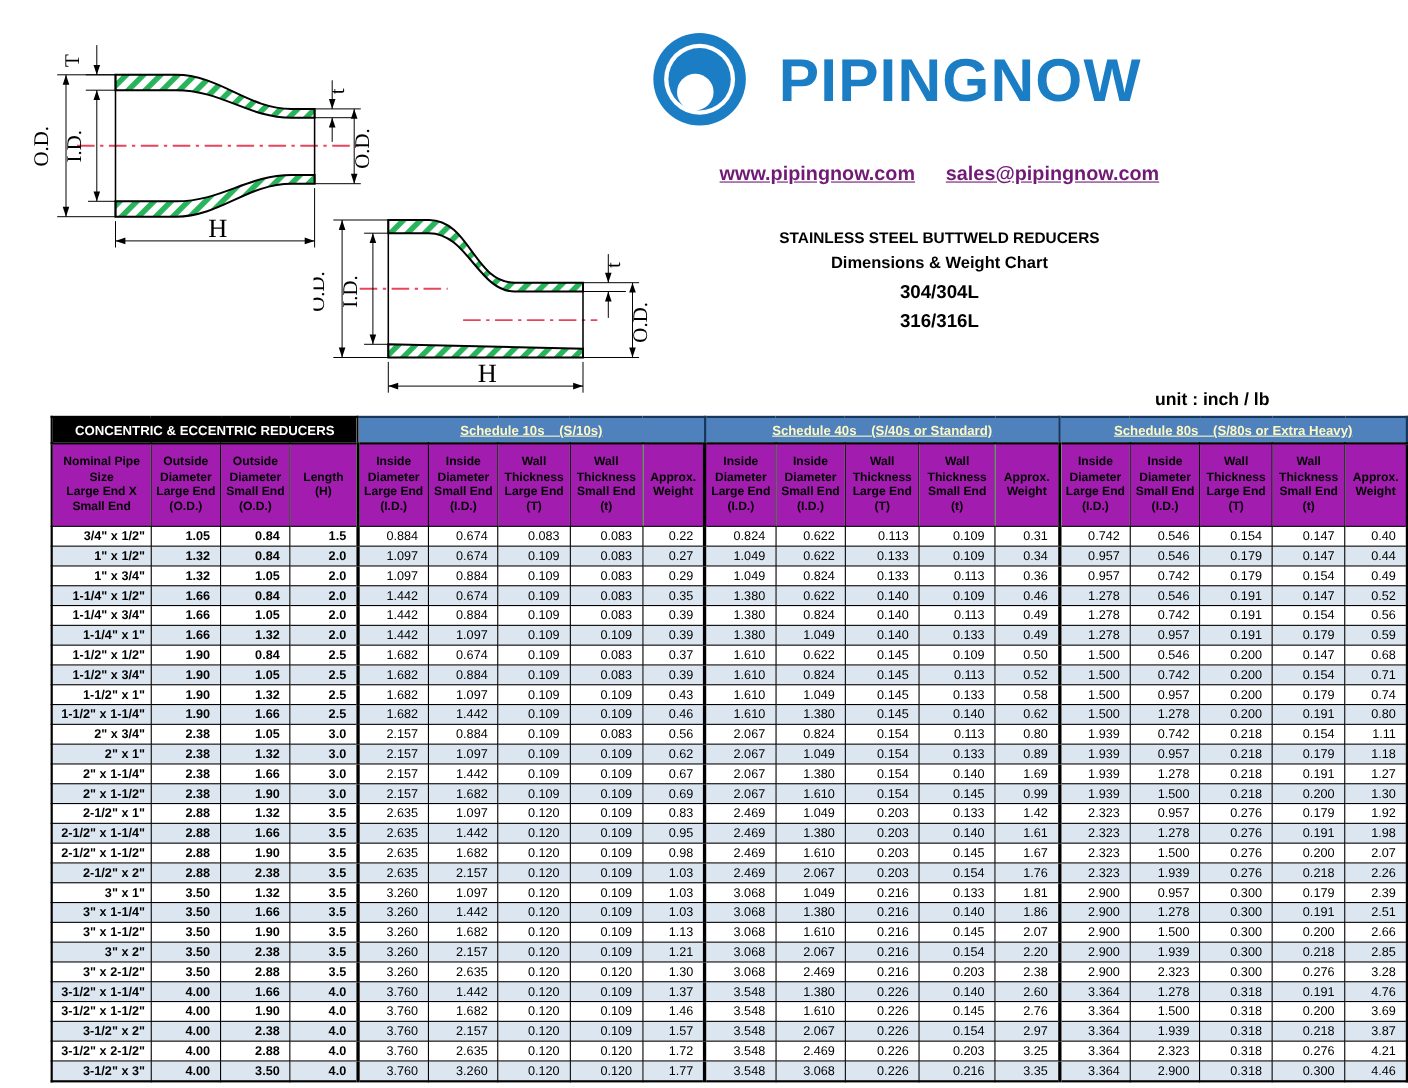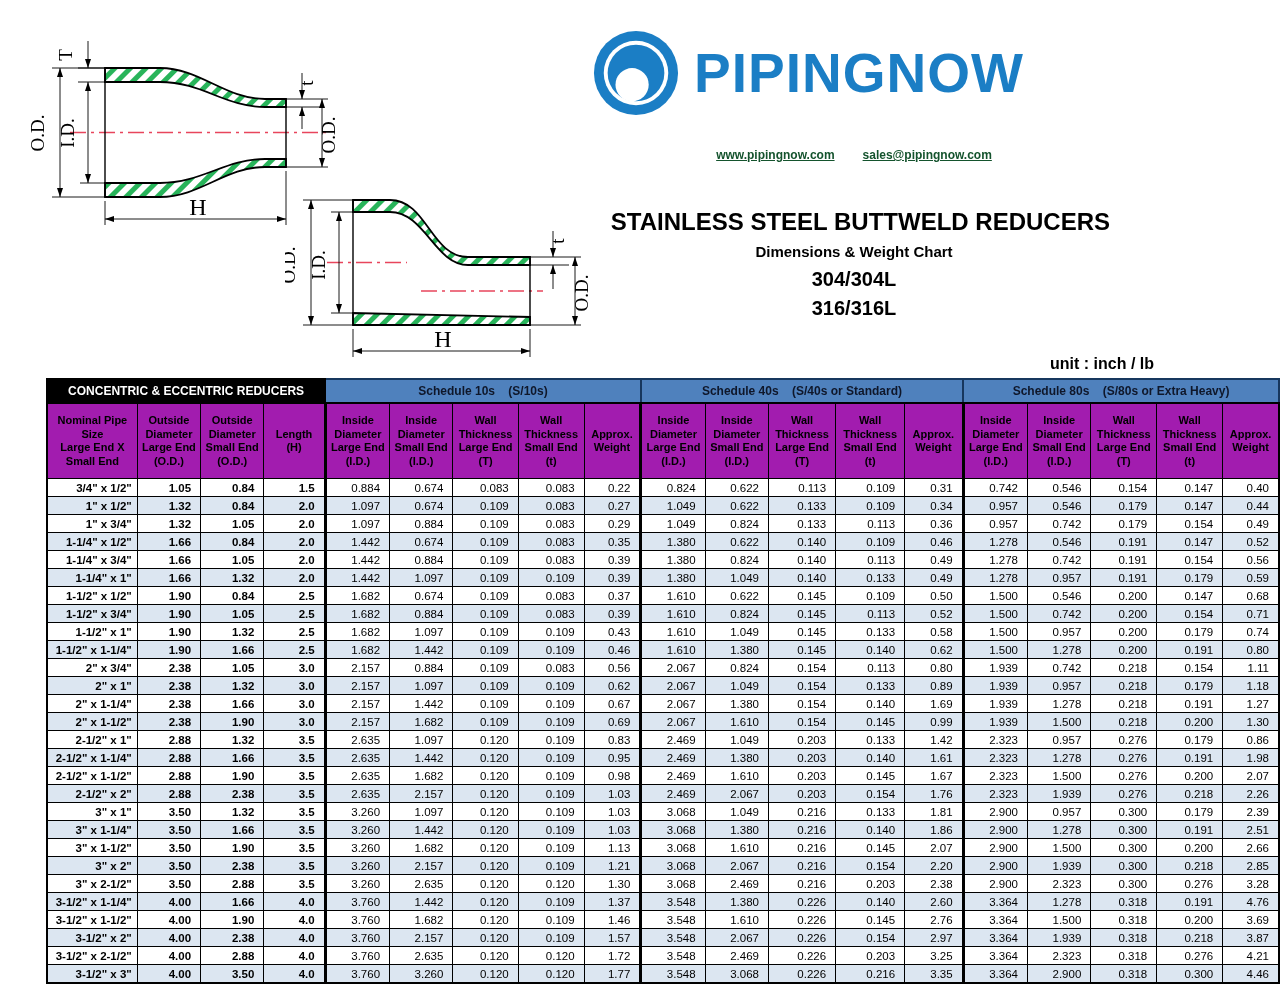--- a/index.html
+++ b/index.html
@@ -1,41 +1,41 @@
 <!DOCTYPE html>
 <html><head>
 <meta charset="utf-8">
 <style>
   html,body{margin:0;padding:0;background:#fff;}
   .page{position:relative;width:1280px;height:989px;background:#ffffff;overflow:hidden;
         font-family:"Liberation Sans",sans-serif;color:#000;}
   
-  .brand{position:absolute;left:592px;top:28px;display:flex;align-items:center;gap:14px;}
+  .brand{position:absolute;left:592px;top:28px;display:flex;gap:28px;}
   .brand-text{font-size:55px;font-weight:800;color:#1b7ec5;letter-spacing:1px;line-height:90px;}
   .links{position:absolute;left:598px;top:148px;width:512px;text-align:center;
-         font-size:12px;font-weight:bold;color:#14532d;}
+         font-size:18px;font-weight:bold;color:#701a75;}
   .links span{text-decoration:underline;cursor:pointer;}
   .links .gap{display:inline-block;width:28px;}
   .titles{position:absolute;left:598px;top:208px;width:512px;text-align:center;font-weight:bold;}
-  .t1{font-size:24px;margin:0 0 7px 0;text-align:right;}
+  .t1{font-size:14px;margin:0 0 7px 0;}
   .t2{font-size:15px;margin:0 0 8px 0;}
-  .t3{font-size:20px;margin:0 0 6px 0;}
+  .t3{font-size:17px;margin:0 0 6px 0;}
   .unit-note{position:absolute;left:1050px;top:355px;font-size:16px;font-weight:bold;}
   
   .diag1{position:absolute;left:30px;top:25px;}
   .diag2{position:absolute;left:285px;top:185px;}
   .dimlabel{font-family:"Liberation Serif",serif;font-size:19px;}
   .dimlabel-big{font-family:"Liberation Serif",serif;font-size:24px;}
   
   .tbl-wrap{position:absolute;left:46px;top:378px;}
   table{border-collapse:collapse;table-layout:fixed;border:2px solid #000;}
   th,td{border:1px solid #000;overflow:hidden;}
   .gh{font-size:12px;font-weight:bold;height:20px;text-align:center;white-space:pre;}
   .gh-black{background:#000;color:#fff;border:2px solid #000;}
-  .gh-blue{background:#4f81bd;color:#0f172a;border:2px solid #17375e;border-bottom-color:#000;}
+  .gh-blue{background:#4f81bd;color:#fef9c3;border:2px solid #17375e;border-bottom-color:#000;text-decoration:underline;}
   .colh{background:#a21caf;font-weight:bold;font-size:11px;line-height:13.5px;height:70px;
         text-align:center;vertical-align:middle;white-space:pre-line;padding:2px 0;}
   td{font-size:11.5px;height:17px;text-align:right;padding:0 9px 0 0;background:transparent;}
   tbody tr:nth-child(even) td{background:#dce6f1;}
   td.c0,td.c1,td.c2,td.c3{font-weight:bold;}
   td.c0{padding-right:5px;}
   .c0{width:95px;}.c1{width:57px;}.c2{width:57px;}.c3{width:56px;}
   .c4{width:63px;}.c5{width:63px;}.c6{width:62px;}.c7{width:63px;}.c8{width:54px;}
   .c9{width:63px;}.c10{width:63px;}.c11{width:65px;}.c12{width:68px;}.c13{width:57px;}
   .c14{width:63px;}.c15{width:63px;}.c16{width:63px;}.c17{width:63px;}.c18{width:54px;}
@@ -568,21 +568,21 @@
             <td class="c8">0.83</td>
             <td class="c9">2.469</td>
             <td class="c10">1.049</td>
             <td class="c11">0.203</td>
             <td class="c12">0.133</td>
             <td class="c13">1.42</td>
             <td class="c14">2.323</td>
             <td class="c15">0.957</td>
             <td class="c16">0.276</td>
             <td class="c17">0.179</td>
-            <td class="c18">0.86</td>
+            <td class="c18">1.92</td>
           </tr>
           <tr>
             <td class="c0">2-1/2" x 1-1/4"</td>
             <td class="c1">2.88</td>
             <td class="c2">1.66</td>
             <td class="c3">3.5</td>
             <td class="c4">2.635</td>
             <td class="c5">1.442</td>
             <td class="c6">0.120</td>
             <td class="c7">0.109</td>

